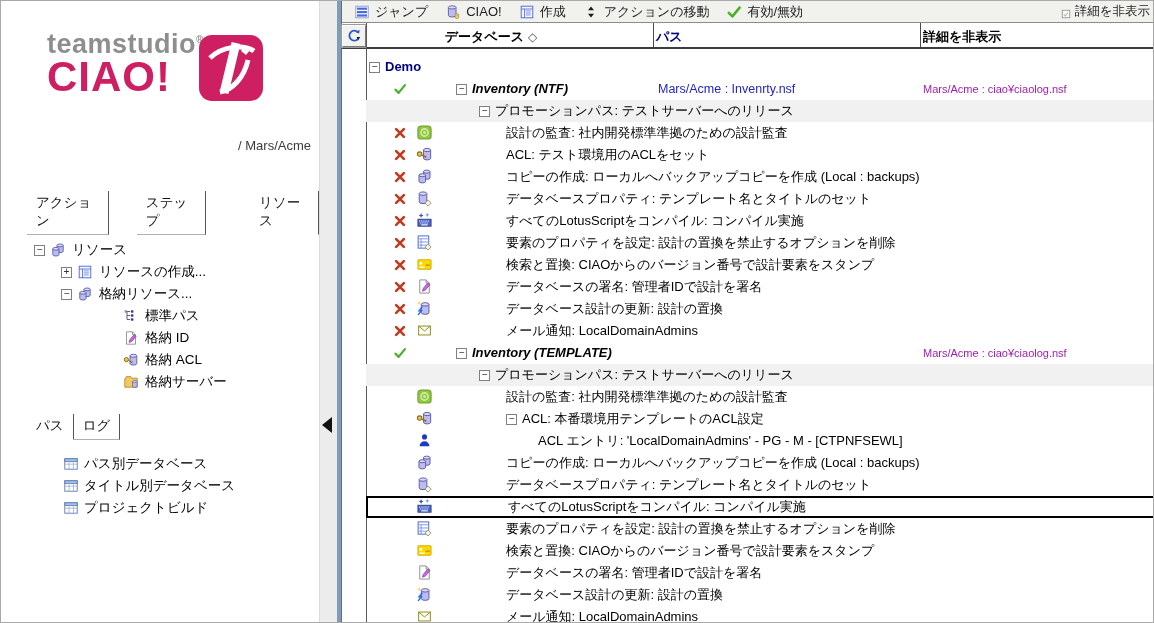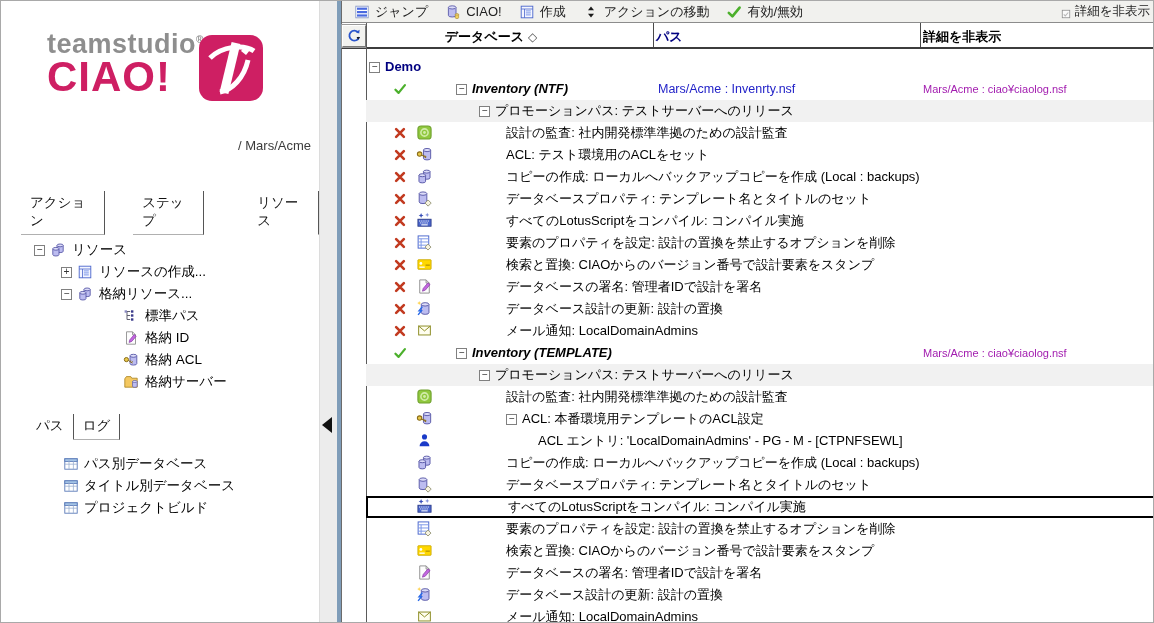--- a/index.html
+++ b/index.html
@@ -8,21 +8,21 @@
     font-family:"Liberation Sans","DejaVu Sans",sans-serif;overflow:hidden;}
 
   
   .sidebar{position:absolute;left:0;top:0;width:318px;height:623px;background:#fff;}
   .brand{position:absolute;left:46px;top:28px;font-size:27px;font-weight:700;color:#8e8e8e;letter-spacing:.5px;}
   .brand sup{font-size:10px;color:#8e8e8e;}
   .product{position:absolute;left:46px;top:52px;font-size:42px;font-weight:800;letter-spacing:1px;}
   .logo-mark{position:absolute;left:197px;top:33px;width:66px;height:68px;}
   .server-path{position:absolute;left:0;top:137px;width:310px;text-align:right;font-size:13px;color:#3c3c3c;}
   .tabs{position:absolute;display:flex;align-items:flex-end;font-size:13.5px;color:#111;}
-  .tabs1{left:20px;top:190px;gap:28px;}
+  .tabs1{left:26px;top:190px;gap:28px;}
   .tabs2{left:26px;top:413px;}
   .tab{padding:3px 9px 4px 9px;border-right:1px solid #555;cursor:default;}
   .tab.inactive{border-bottom:1px solid #b0b0b0;}
   .tab.active{border-bottom:1px solid transparent;}
   .tabs1 .tab:nth-child(3){margin-left:16px;}
   .tree{position:absolute;left:0;top:238px;width:318px;}
   .t-row{height:22px;display:flex;align-items:center;font-size:13.5px;white-space:nowrap;}
   .t-row .lbl{margin-left:6px;}
   .t-row.l0{padding-left:33px;}
   .t-row.l1{padding-left:60px;}

